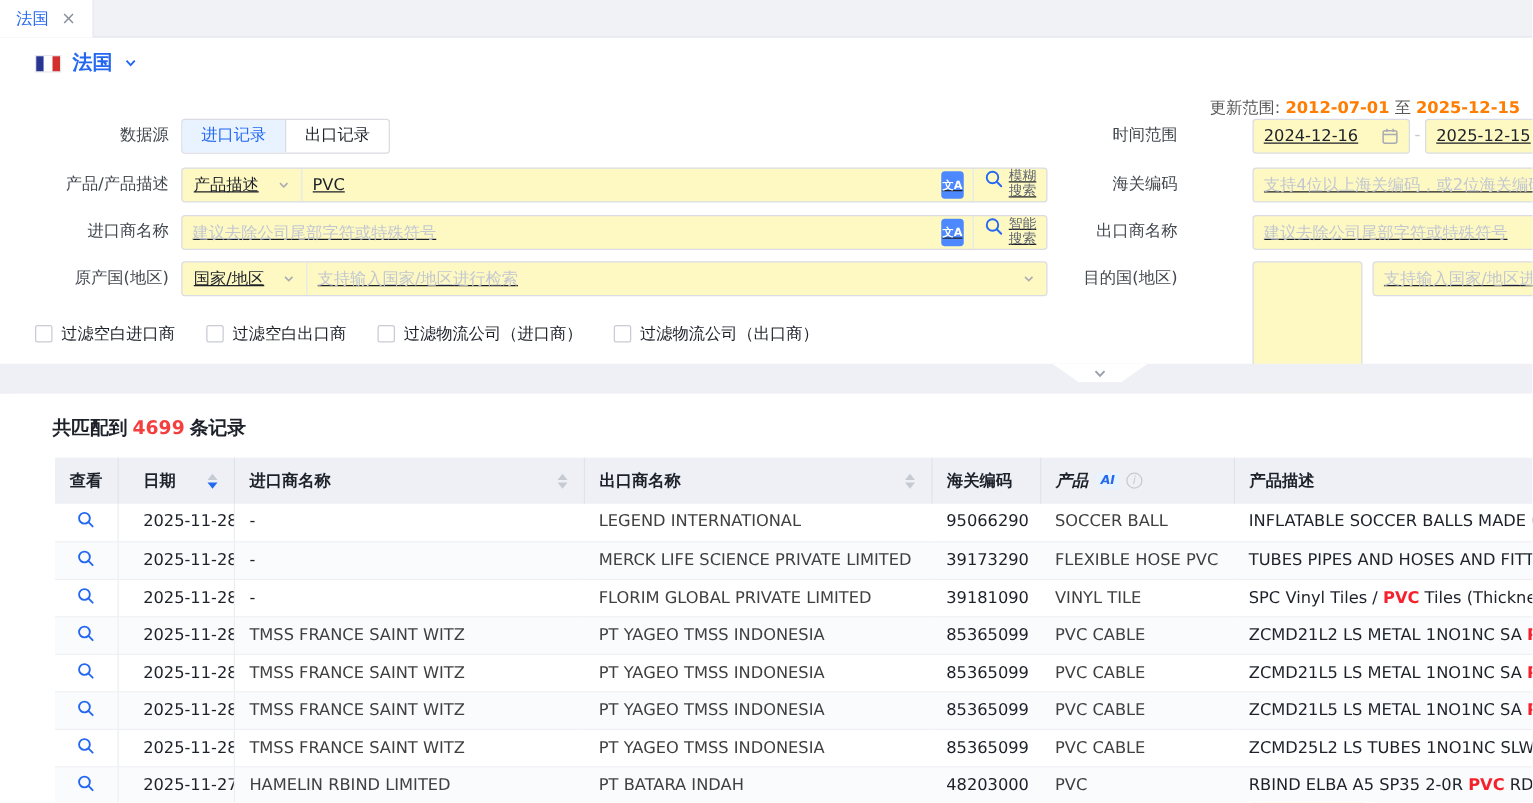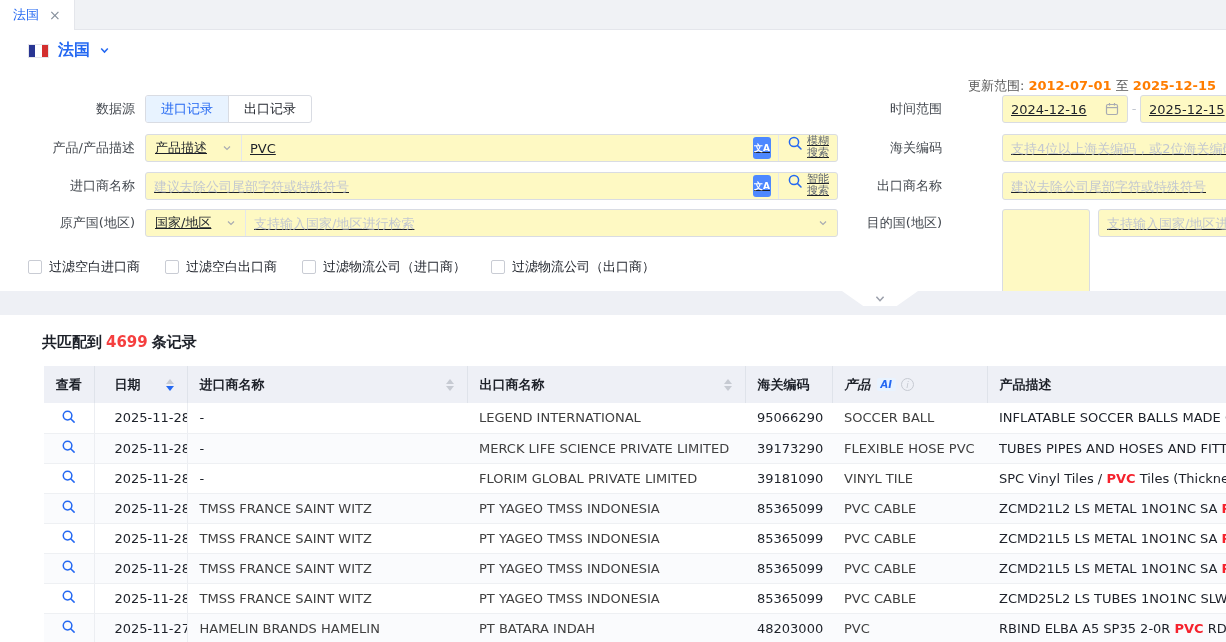--- a/index.html
+++ b/index.html
@@ -374,21 +374,21 @@
             <td><span>ZCMD25L2 LS TUBES 1NO1NC SLW...</span></td>
           </tr>
           <tr class="record-row">
             <td class="c-view"><span class="view-btn">
                 <svg width="15" height="15" viewBox="0 0 16 16">
                   <circle cx="7" cy="7" r="4.6" fill="none" stroke="#2468f2" stroke-width="1.6"></circle>
                   <line x1="10.6" y1="10.6" x2="14" y2="14" stroke="#2468f2" stroke-width="1.6" stroke-linecap="round"></line>
                 </svg>
               </span></td>
             <td class="c-date">2025-11-27</td>
-            <td><span class="cell-link">HAMELIN BRANDS HAMELIN</span></td>
+            <td><span class="cell-link">HAMELIN RBIND LIMITED</span></td>
             <td><span class="cell-link">PT BATARA INDAH</span></td>
             <td>48203000</td>
             <td><span class="cell-link">PVC</span></td>
             <td><span>RBIND ELBA A5 SP35 2-0R </span><span class="hl">PVC</span><span> RD</span></td>
           </tr>
         </tbody>
     </table>
   </div>
 </div>
 

